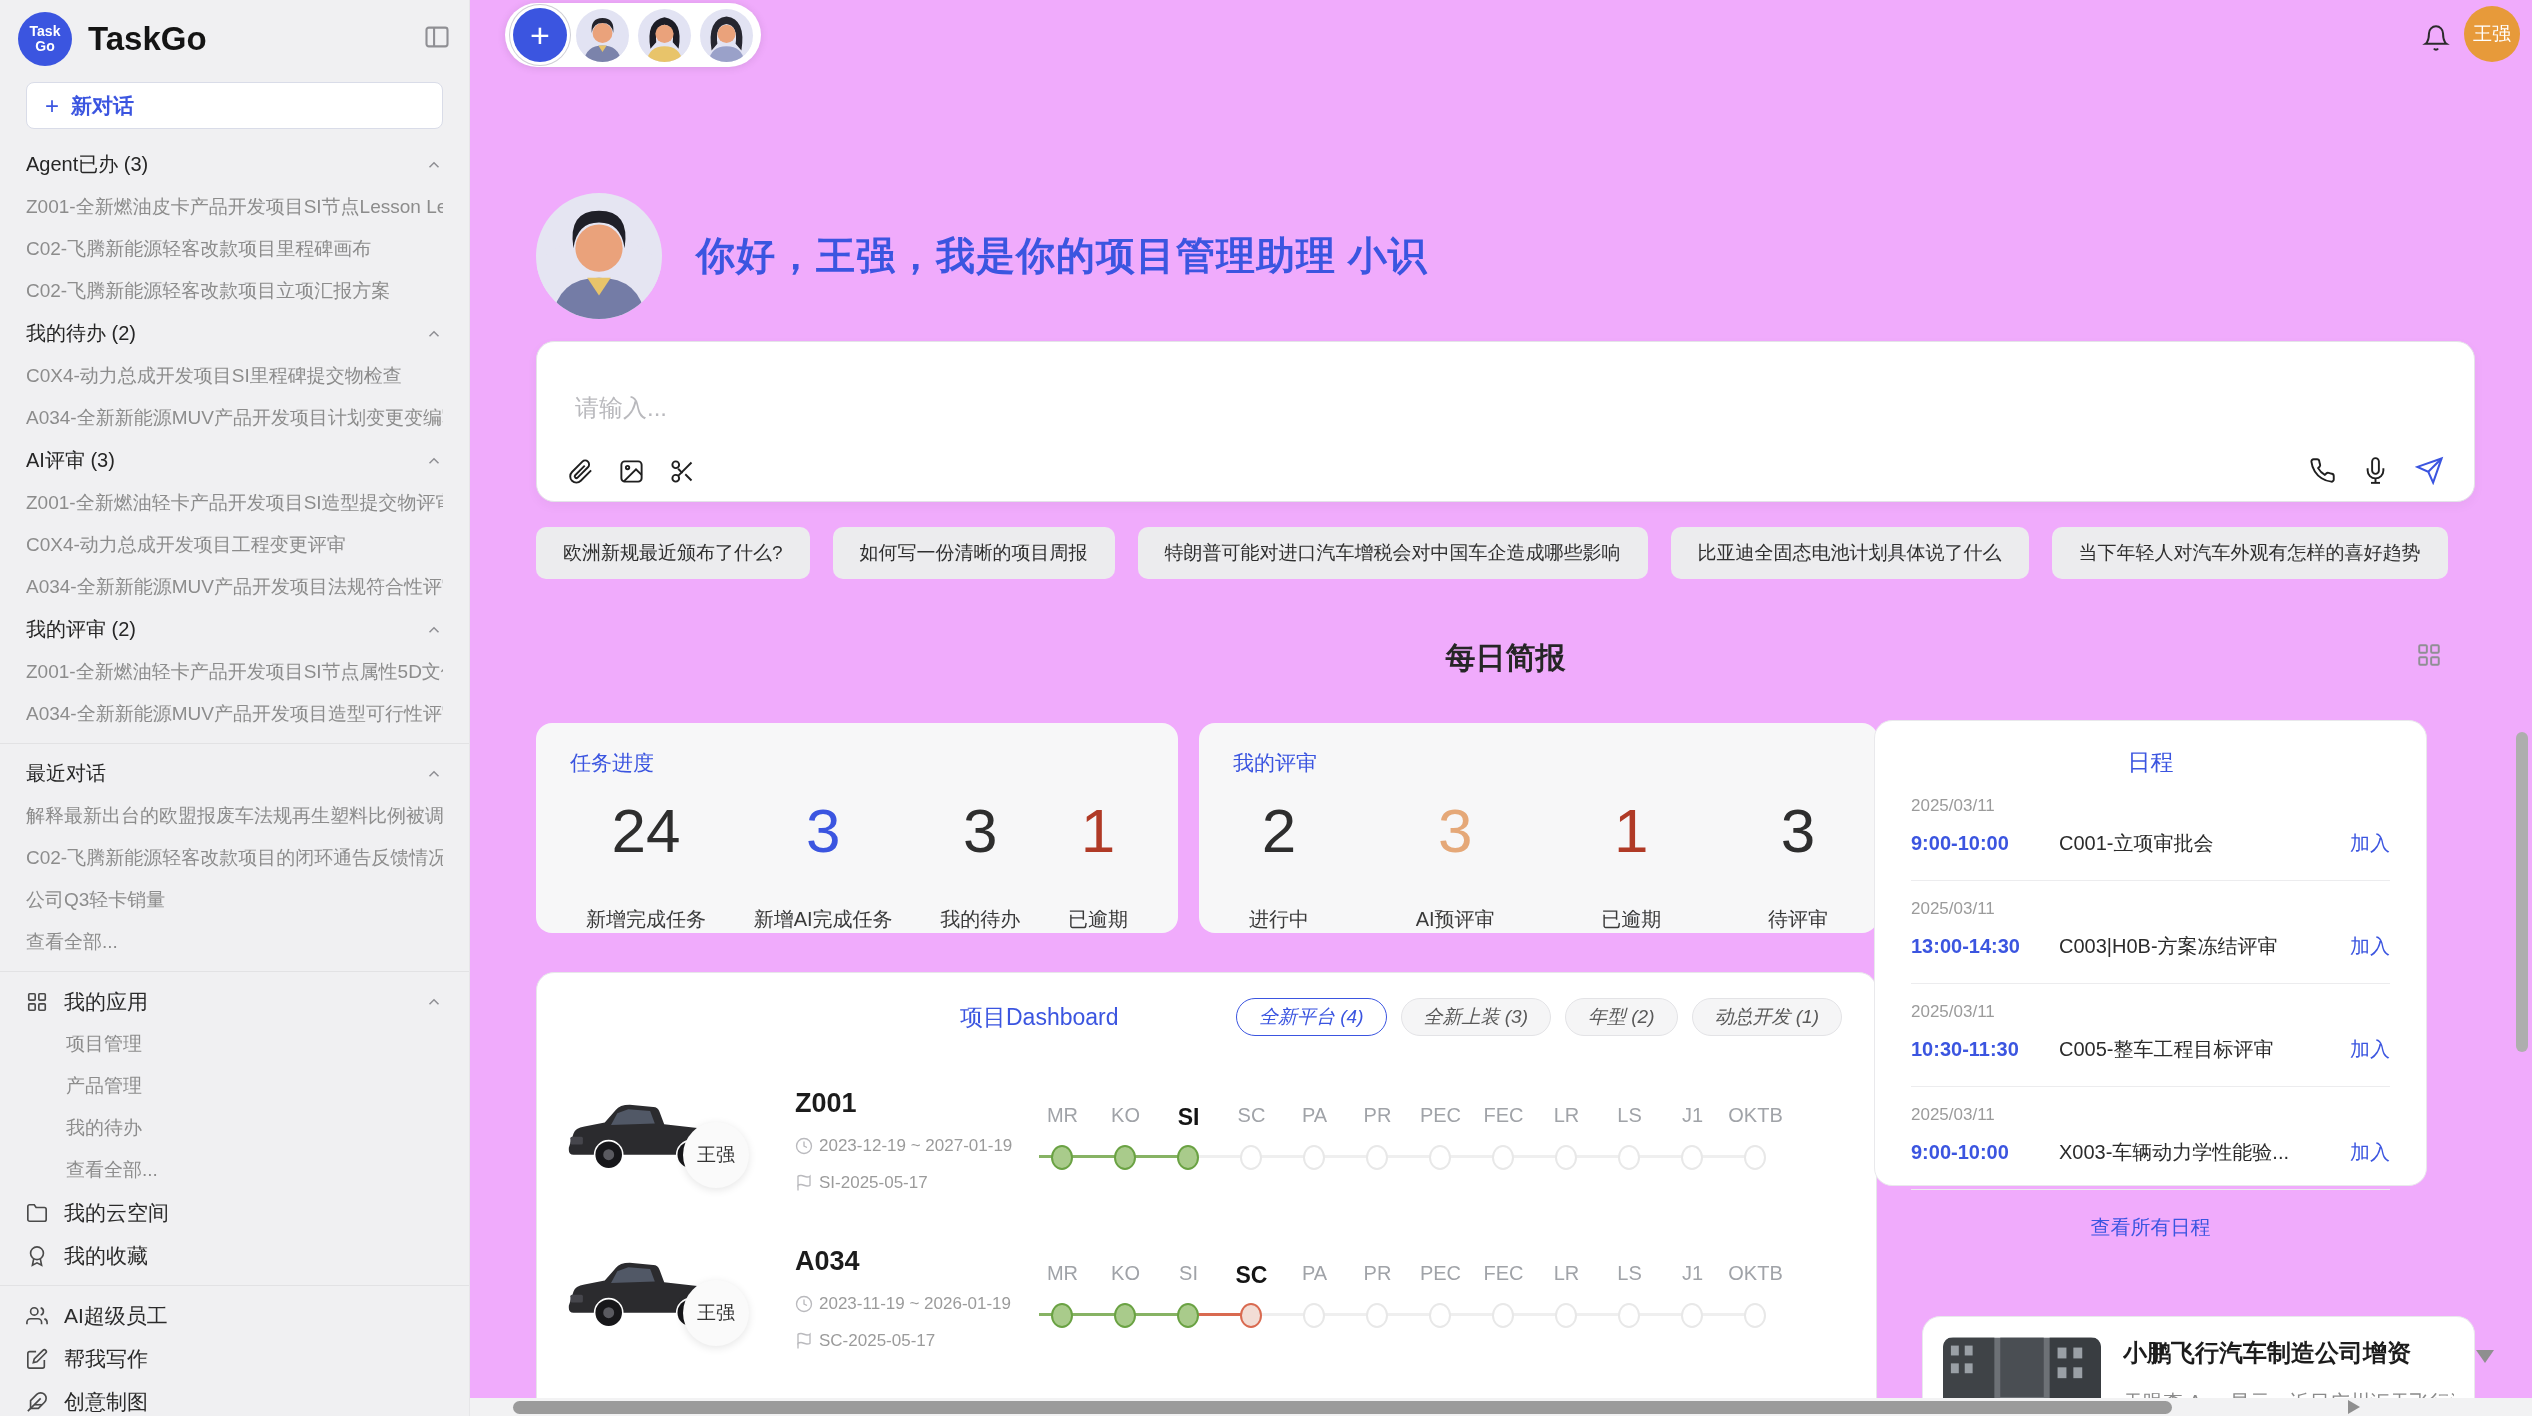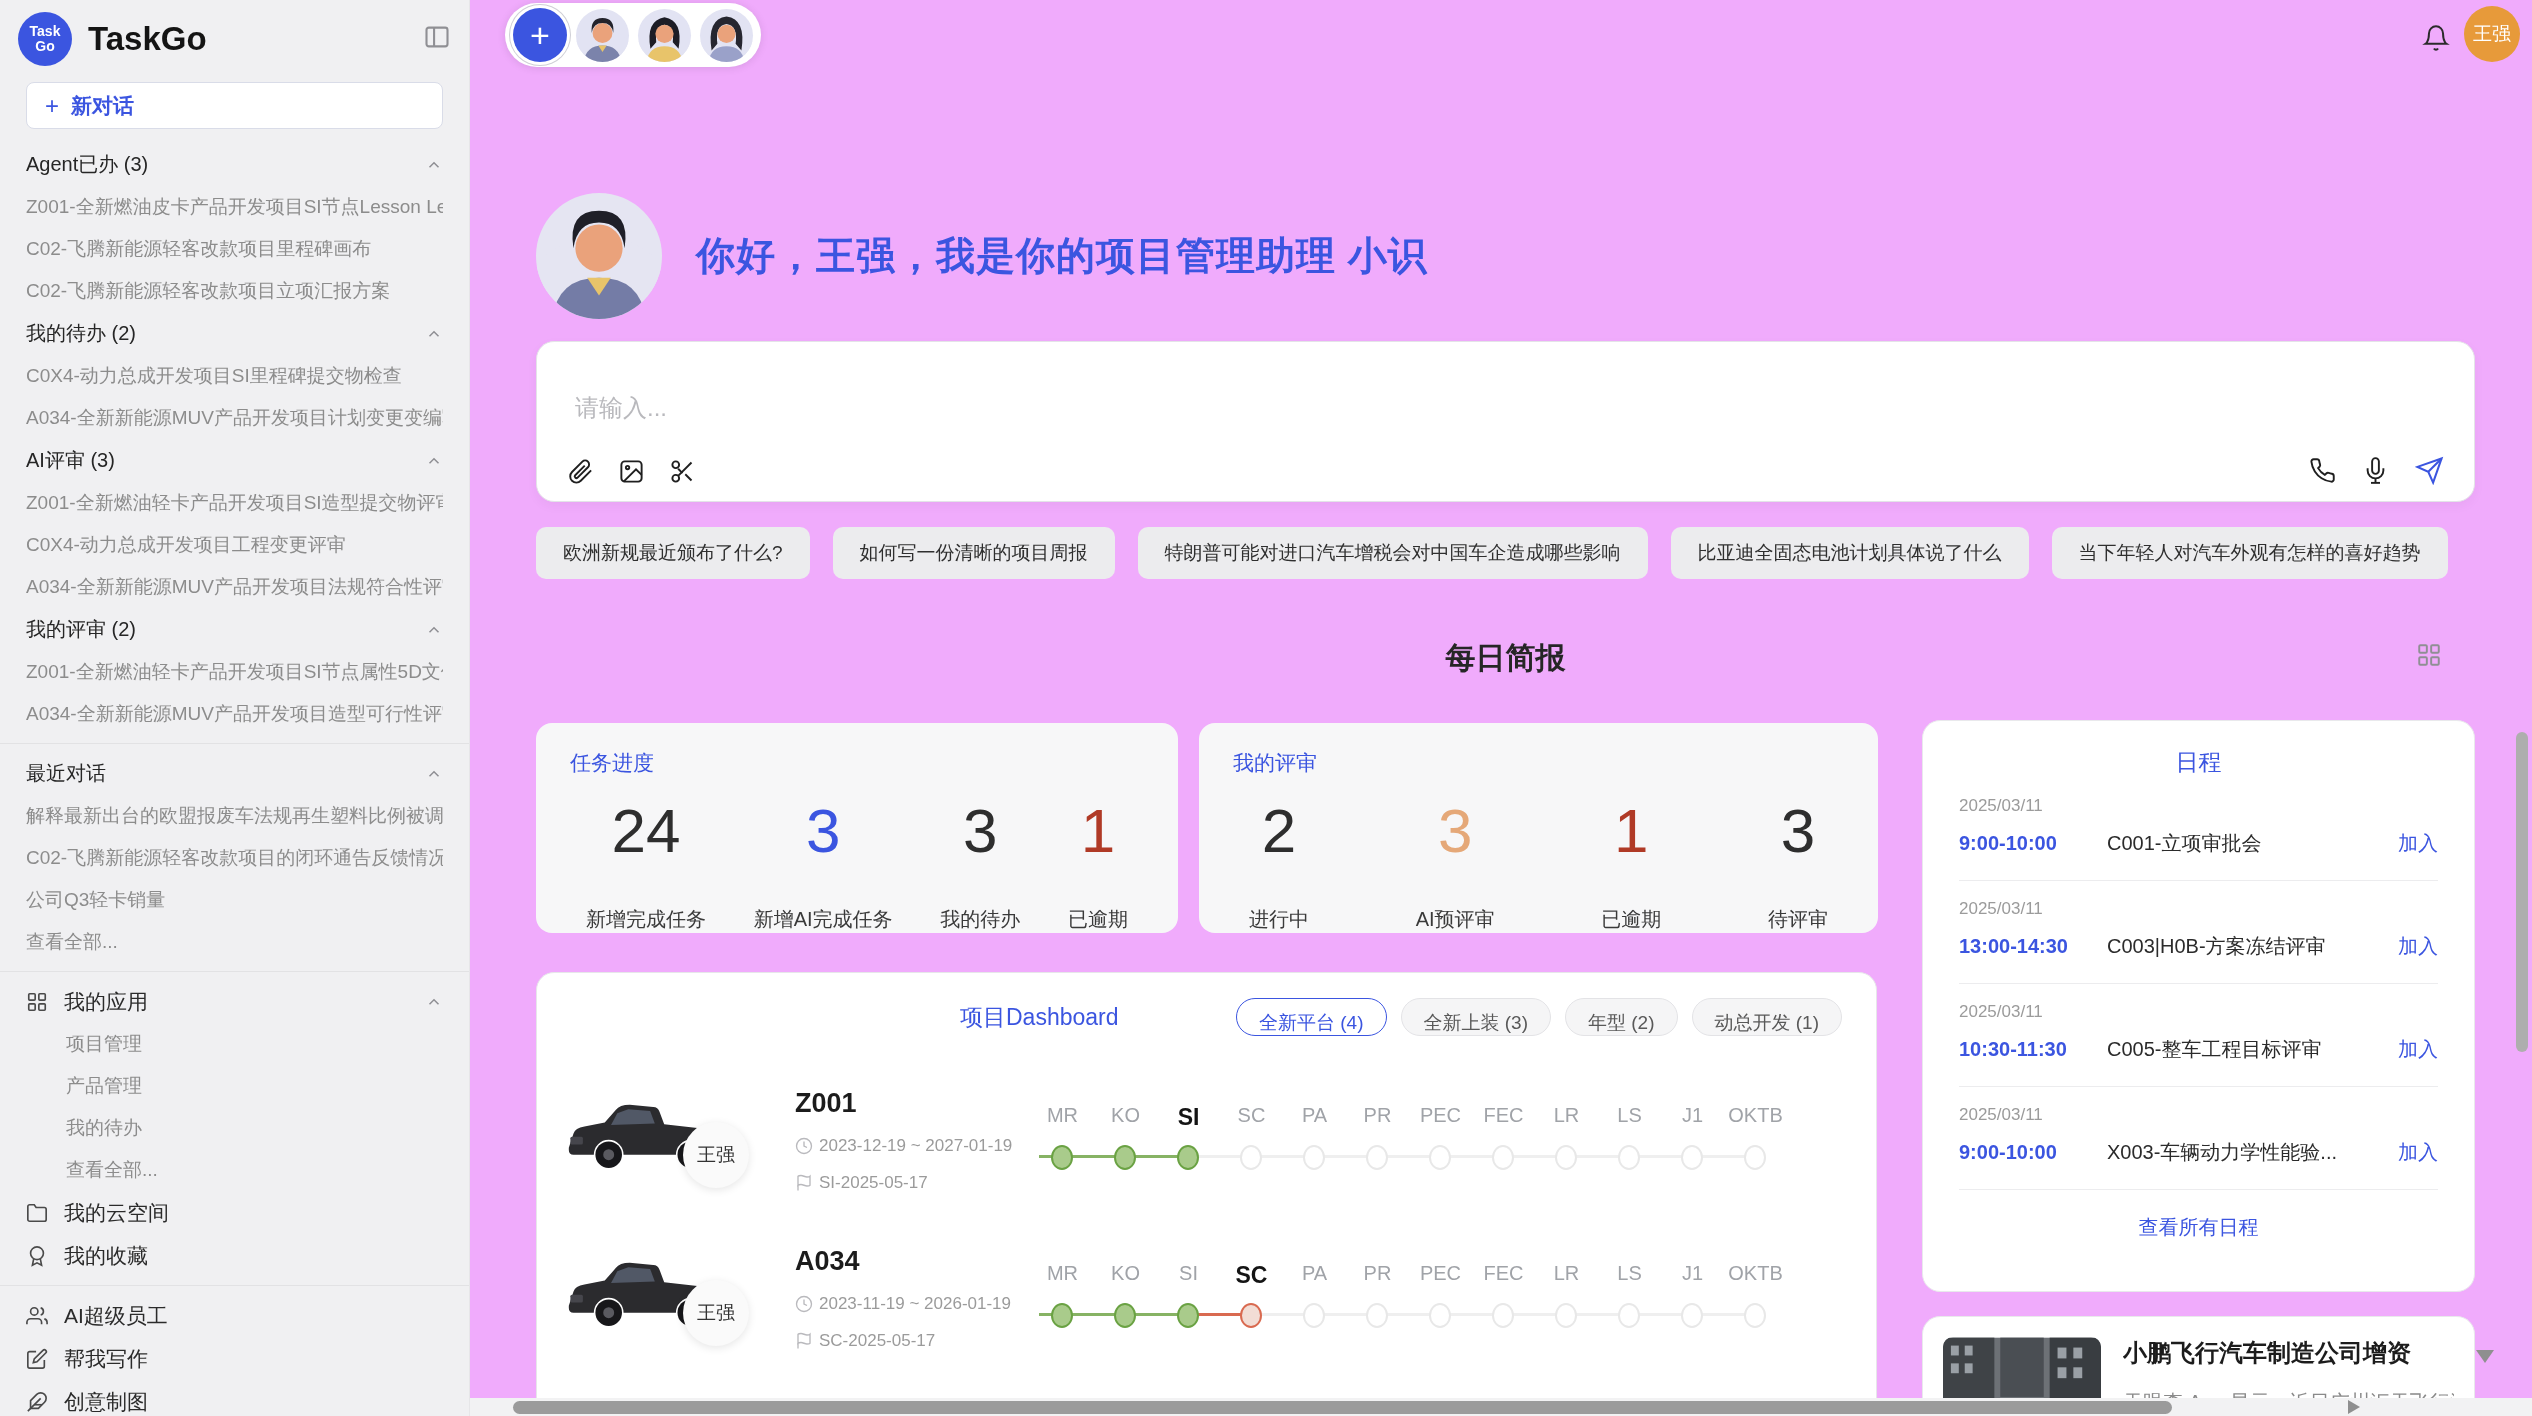--- a/index.html
+++ b/index.html
@@ -78,22 +78,22 @@
   .stat .v { font-size:62px; font-weight:500; }
   .stat .l { font-size:20px; color:#3a3a3a; margin-top:40px; }
   .v-dark { color:#2e2e2e; } .v-blue { color:#3b55e0; } .v-red { color:#b03a26; } .v-orange { color:#e5a878; }
 
   
   .dash-card { position:absolute; left:0; top:972px; width:1341px; height:620px; background:#fff;
     border:1.5px solid #e7e7ea; border-radius:18px; overflow:hidden; }
   .dash-head { display:flex; align-items:center; height:88px; padding:0 34px;justify-content:flex-end; }
   .dash-title { font-size:23px; color:#3b55e0; width:276px; }
   .dash-tabs { display:flex; gap:14px; }
-  .tab { height:38px; line-height:36px; padding:6px 22px; border-radius:19px; font-size:19px;
-    background:#f5f5f6; border:1px solid #e3e3e6; color:#595959; cursor:pointer; white-space:nowrap; }
+  .tab { height:38px; line-height:36px; padding:0 22px; border-radius:19px; font-size:19px;
+    background:#f5f5f6; border:1px solid #e3e3e6; color:#595959; cursor:pointer; white-space:nowrap;font-style:italic; }
   .tab.active { background:#fff; border:1.5px solid #3b55e0; color:#3b55e0; }
   .proj-row { height:158px; display:flex; align-items:center; padding-left:24px; }
   .proj-media { width:208px; height:140px; position:relative; flex:none; }
   .proj-media svg.car { position:absolute; left:0; top:10px; width:172px; height:104px; }
   .owner-badge { position:absolute; left:122px; top:52px; width:66px; height:66px; border-radius:50%;
     background:#fafafa; box-shadow:0 2px 8px rgba(0,0,0,.10); display:flex; align-items:center;
     justify-content:center; font-size:19px; color:#333; }
   .proj-info { width:236px; margin-left:26px; flex:none; }
   .proj-name { font-size:27px; font-weight:700; color:#1c1c1c; margin-bottom:14px; }
   .proj-meta { display:flex; align-items:center; gap:6px; font-size:17px; color:#9b9b9b; margin-top:17px; }
@@ -105,21 +105,21 @@
   .ms-dots { position:relative; height:40px; margin-top:6px; }
   .ms-line { position:absolute; top:18px; height:3px; background:#efefef; left:8px; width:717px; }
   .ms-seg { position:absolute; top:18px; height:3px; }
   .seg-green { background:#87b364; } .seg-red { background:#d96a50; }
   .dot { position:absolute; top:8px; width:22px; height:25px; border-radius:50%;
     background:#fff; border:2px solid #e8e8e8; }
   .dot.done { background:#a9cb8b; border-color:#6aa243; }
   .dot.overdue { background:#f2ddd5; border-color:#d96a50; }
 
   
-  .sched-card { position:absolute; left:1386px; top:720px; width:553px; height:572px; background:#fff;
+  .sched-card { position:absolute; left:1338px; top:720px; width:553px; height:466px; background:#fff;
     border:1.5px solid #e9e9ec; border-radius:18px; padding:26px 36px 16px; }
   .sched-title { text-align:center; color:#3b55e0; font-size:23px; }
   .sched-item { padding:18px 0 0; height:103px; border-bottom:1px solid #ececee; }
   .sched-item:last-of-type { border-bottom:none; }
   .sched-date { font-size:17px; color:#9b9b9b; }
   .sched-main { display:flex; align-items:center; margin-top:14px; }
   .sched-time { width:148px; font-size:20px; font-weight:700; color:#3b55e0; }
   .sched-name { flex:1; font-size:20px; color:#2b2b2b; white-space:nowrap; overflow:hidden; }
   .sched-join { font-size:20px; color:#3b55e0; cursor:pointer; }
   .sched-viewall { text-align:center; color:#3b55e0; font-size:20px; margin-top:24px; cursor:pointer; }

